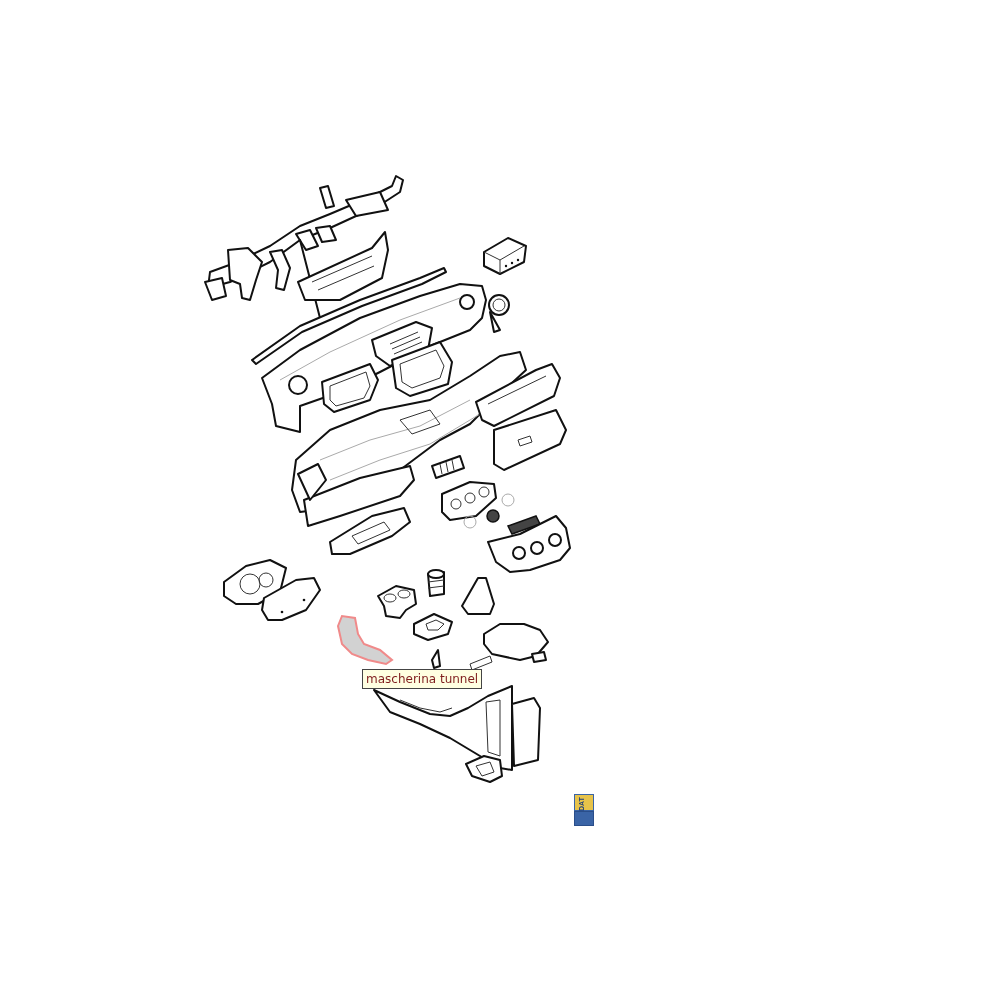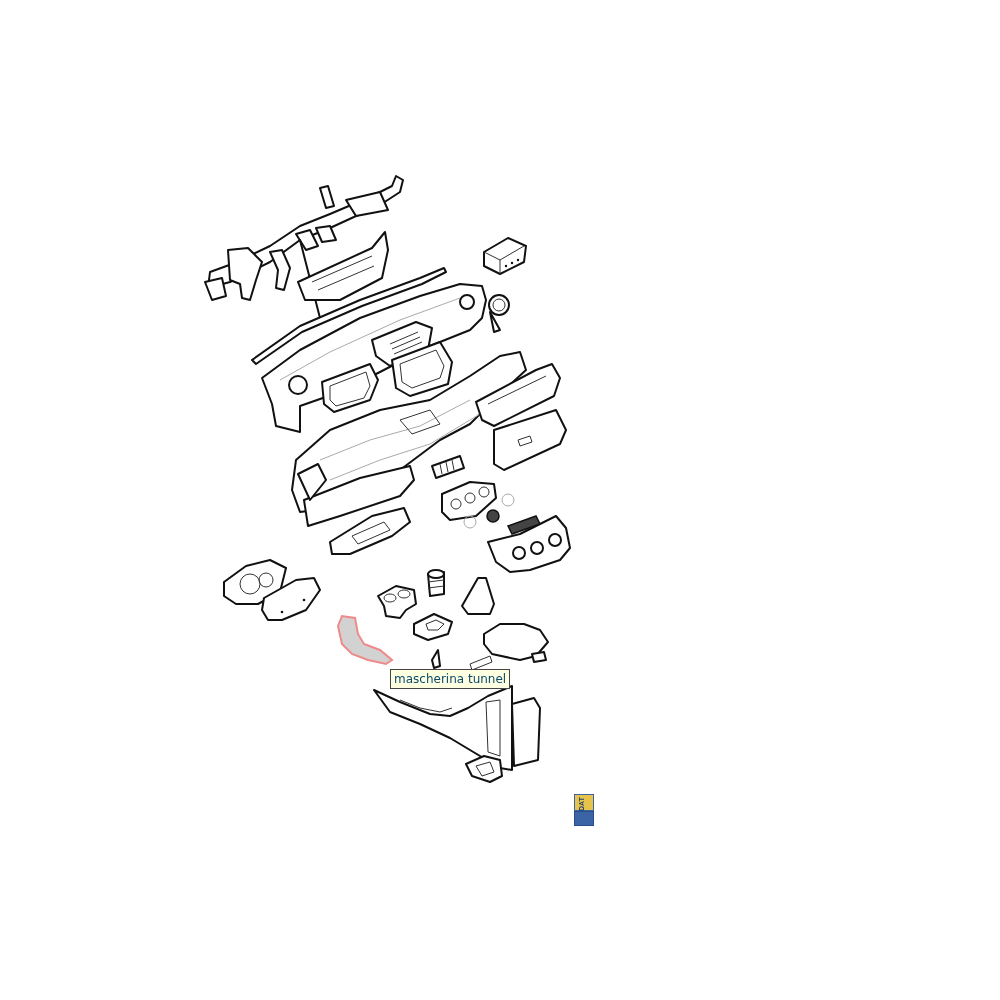--- a/index.html
+++ b/index.html
@@ -3,22 +3,22 @@
 <meta charset="utf-8">
 <style>
   html, body { margin:0; padding:0; background:#ffffff; }
   body { width:1000px; height:1000px; position:relative; overflow:hidden; font-family:"Liberation Sans", sans-serif; }
   #diagram { position:absolute; left:0; top:0; width:1000px; height:1000px; }
   .part { fill:#ffffff; stroke:#111; stroke-width:2; stroke-linejoin:round; stroke-linecap:round; cursor:pointer; }
   .part-thin { fill:none; stroke:#333; stroke-width:1; stroke-linejoin:round; }
   .part-grey { fill:none; stroke:#aaa; stroke-width:1; }
   .part-dark { fill:#444; stroke:#111; stroke-width:1.5; }
   .hl { fill:#d2d2d2; stroke:#f08a8a; stroke-width:2; }
-  .tooltip { position:absolute; background:#ffffe1; border:1px solid #444; color:#0c4a6e;
-    font-family:"DejaVu Sans", sans-serif; font-size:12px; padding:2px 3px; line-height:14px; white-space:nowrap;margin-left:28px; }
+  .tooltip { position:absolute; background:#ffffe1; border:1px solid #444; color:#7f1d1d;
+    font-family:"DejaVu Sans", sans-serif; font-size:12px; padding:2px 3px; line-height:14px; white-space:nowrap; }
   .logo { position:absolute; width:20px; height:32px; }
   .logo-top { position:absolute; left:0; top:0; width:20px; height:17px; background:#e7c34a; border:1px solid #3a64a6; box-sizing:border-box; }
   .logo-top span { position:absolute; left:1px; top:2px; font-size:7px; font-weight:bold; color:#1f3f7a; transform:rotate(-90deg); transform-origin:8px 6px; font-family:"Liberation Sans", sans-serif; }
   .logo-bot { position:absolute; left:0; top:17px; width:20px; height:15px; background:#3a64a6; border:1px solid #2a4e8a; box-sizing:border-box; }
 </style>
 </head>
 <body>
 
 <svg id="diagram" viewBox="0 0 1000 1000" xmlns="http://www.w3.org/2000/svg">
 

